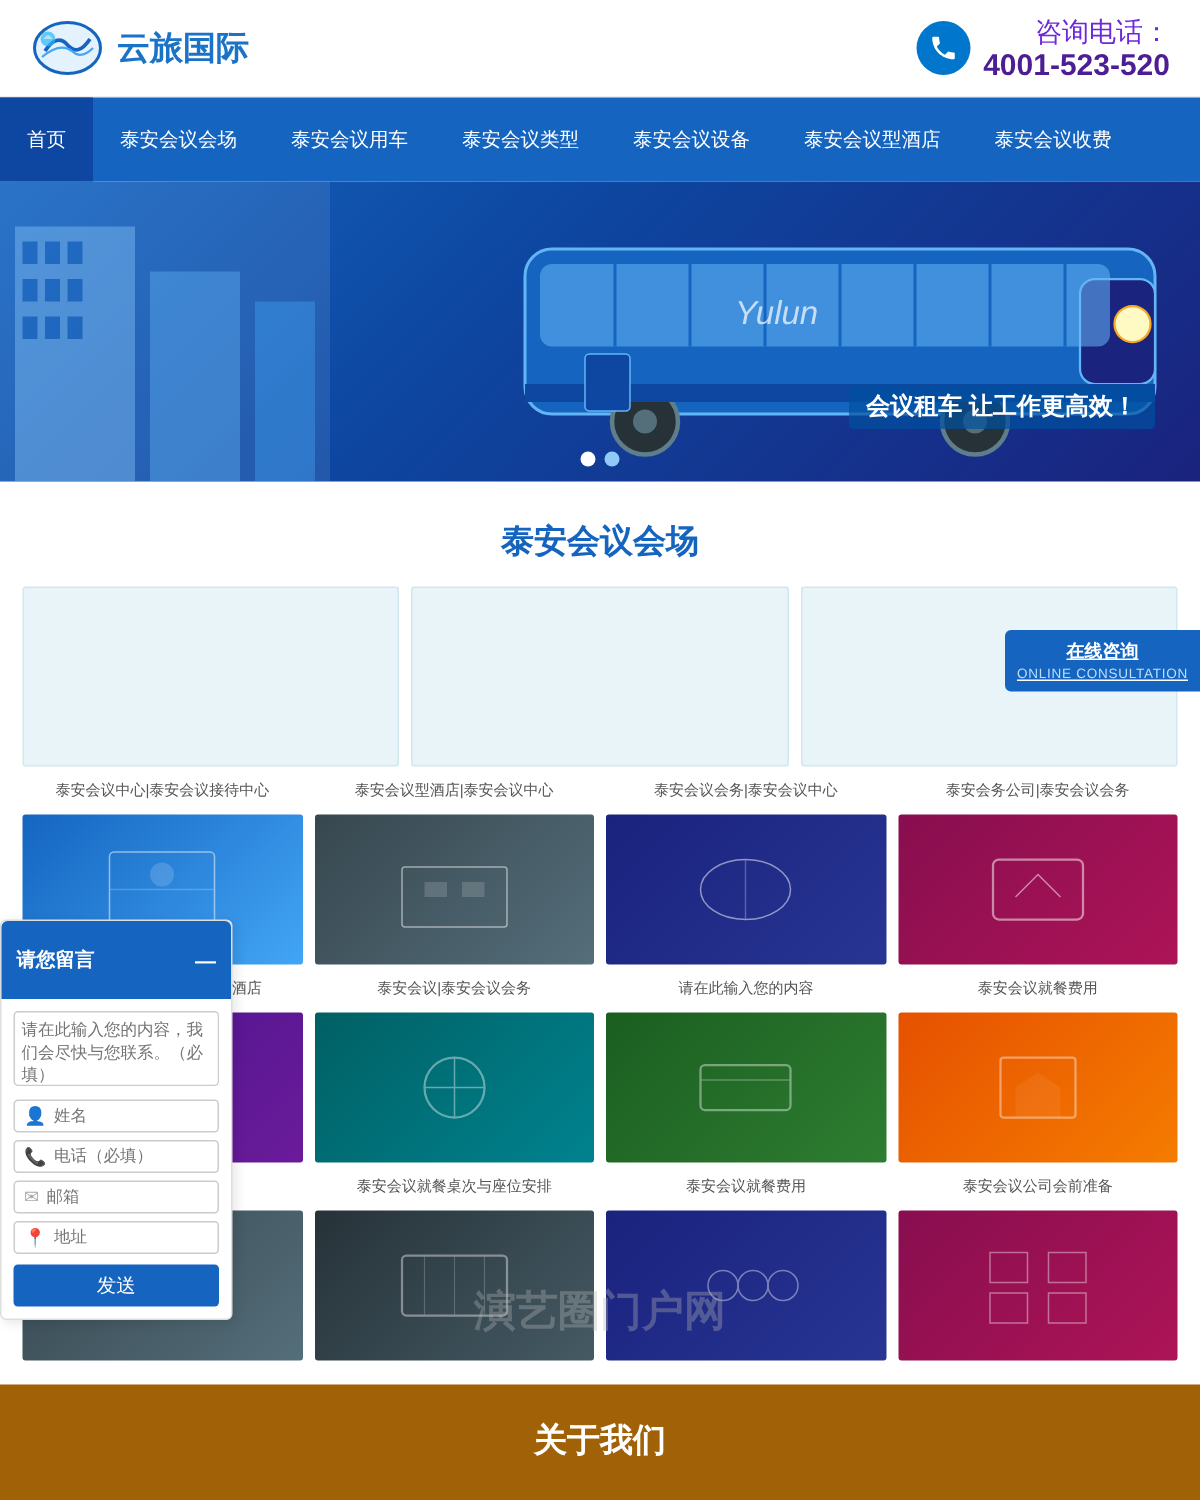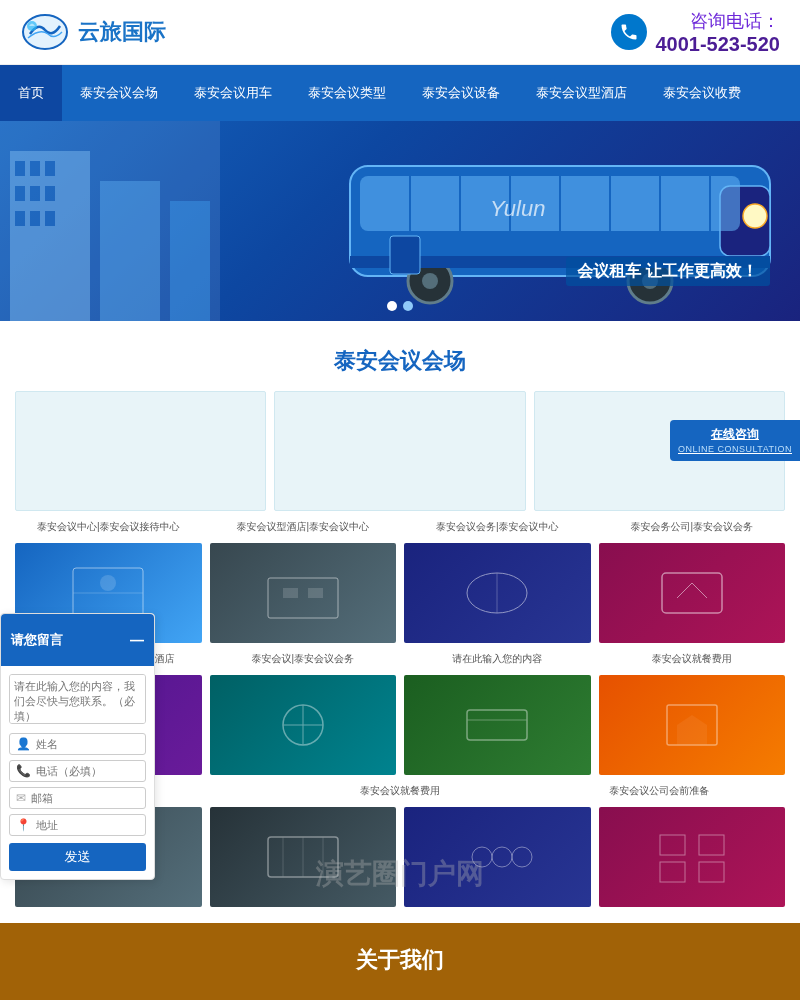--- a/index.html
+++ b/index.html
@@ -524,20 +524,23 @@
             </svg>
         </div>
       </div>
     </div>
 
     <div class="gallery-row" style="margin-top:6px;">
       <div class="gallery-item">
         <div class="gallery-caption"></div>
       </div>
       <div class="gallery-item">
+        <div class="gallery-caption">泰安会议就餐桌次与座位安排</div>
+      </div>
+      <div class="gallery-item">
         <div class="gallery-caption">泰安会议就餐费用</div>
       </div>
       <div class="gallery-item">
         <div class="gallery-caption">泰安会议公司会前准备</div>
       </div>
     </div>
 
     <div class="gallery-row">
       <div class="gallery-item">
         <div class="img-placeholder img-p1" style="background:linear-gradient(135deg,#37474f,#546e7a);">

